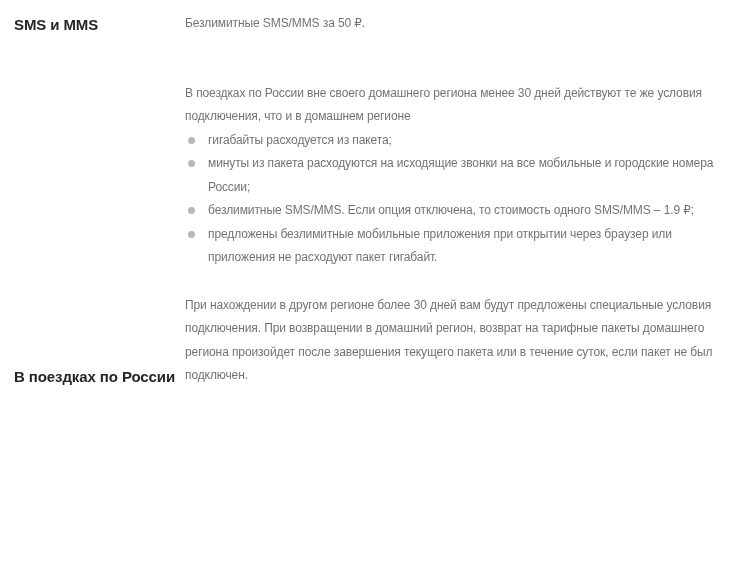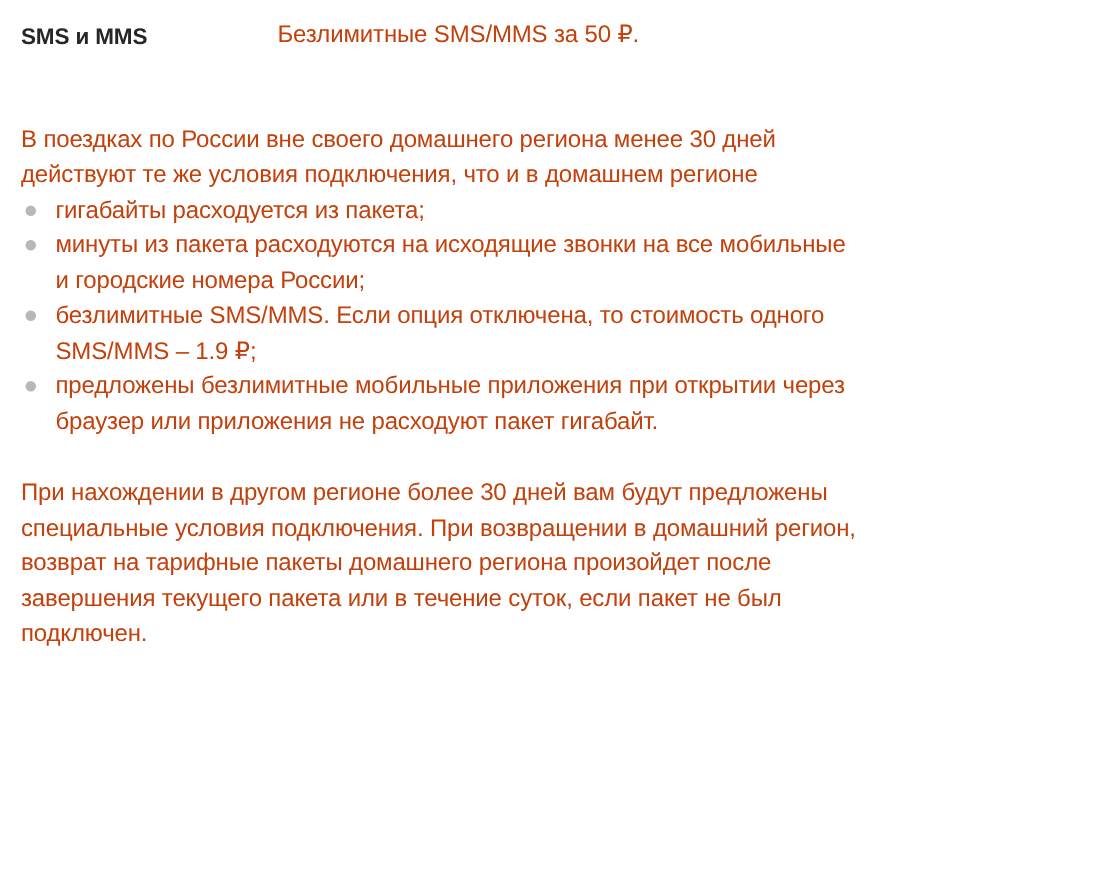--- a/index.html
+++ b/index.html
@@ -32,23 +32,23 @@
     font-size: 15px;
     font-weight: 700;
     color: #262626;
     line-height: 1.35;
     padding-top: 2px;
     letter-spacing: -0.1px;
   }
   .section-content {
     flex: 1 1 auto;
     max-width: 558px;
-    font-size: 16px;
+    font-size: 12px;
     line-height: 23.5px;
-    color: #c2410c;
+    color: #737373;
     letter-spacing: -0.1px;
   }
   .block {
     margin: 0;
   }
   .block + .block {
     margin-top: 24px;
   }
   .block.list + .block {
     margin-top: 24px;
@@ -82,20 +82,21 @@
 
 <div class="page">
   <div>
       <div class="section-row">
         <div class="section-label">SMS и MMS</div>
         <div class="section-content">
           <p class="block paragraph"><span>Безлимитные SMS/MMS за 50 ₽.</span><br></p>
         </div>
       </div>
       <div class="section-row">
+        <div class="section-label">В поездках по России</div>
         <div class="section-content">
           <p class="block paragraph"><span>В поездках по России вне своего домашнего региона менее 30 дней действуют те же условия подключения, что и в домашнем регионе</span></p>
           <ul class="block list bullet-list">
             <li>гигабайты расходуется из пакета;</li>
             <li>минуты из пакета расходуются на исходящие звонки на все мобильные и городские номера России;</li>
             <li>безлимитные SMS/MMS. Если опция отключена, то стоимость одного SMS/MMS – 1.9 ₽;</li>
             <li>предложены безлимитные мобильные приложения при открытии через браузер или приложения не расходуют пакет гигабайт.</li>
           </ul>
           <p class="block paragraph"><span>При нахождении в другом регионе более 30 дней вам будут предложены специальные условия подключения. При возвращении в домашний регион, возврат на тарифные пакеты домашнего региона произойдет после завершения текущего пакета или в течение суток, если пакет не был подключен.</span></p>
         </div>

